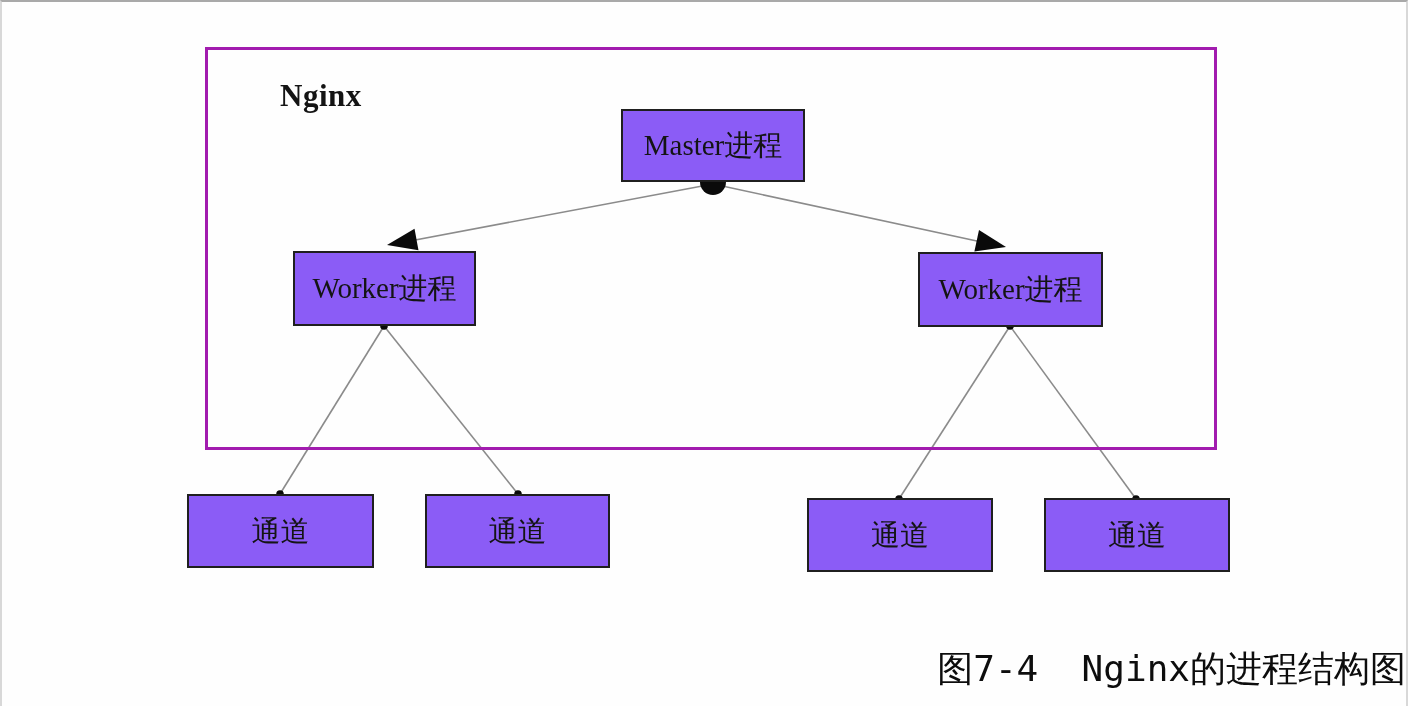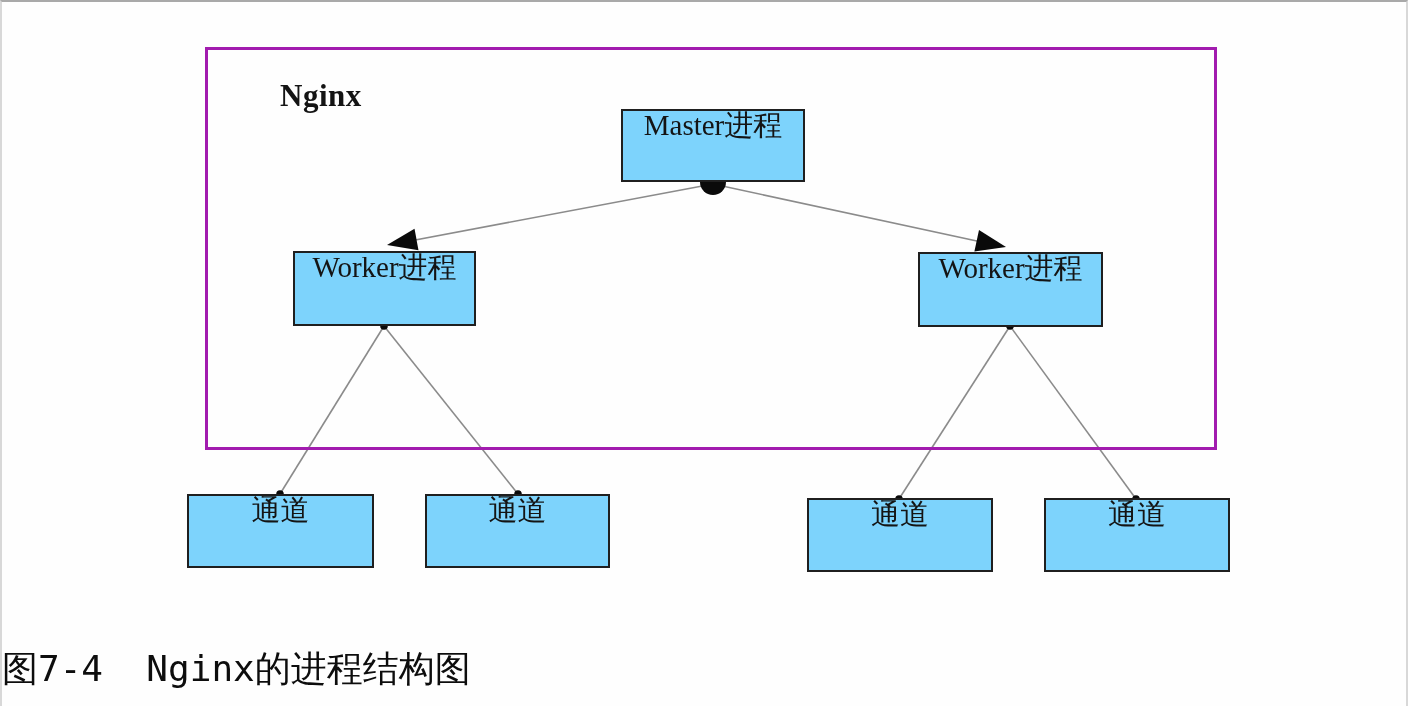--- a/index.html
+++ b/index.html
@@ -38,40 +38,41 @@
   .outer-label {
     position: absolute;
     left: 72px; top: 28px;
     font-size: 31px;
     font-weight: 700;
     letter-spacing: 0.5px;
   }
   .node {
     position: absolute;
     display: flex;
+    align-items: center;
     justify-content: center;
     border: 2.5px solid #1f1f1f;
     box-sizing: border-box;
-    background: #7dd3fc;
+    background: #8b5cf6;
     font-size: 29px;
     line-height: 1;
     white-space: nowrap;
   }
   .node-master { left: 619px; top: 107px; width: 184px; height: 73px; }
   .node-worker-left  { left: 291px; top: 249px; width: 183px; height: 75px; }
   .node-worker-right { left: 916px; top: 250px; width: 185px; height: 75px; }
   .node-channel-1 { left: 185px;  top: 492px; width: 187px; height: 74px; }
   .node-channel-2 { left: 423px;  top: 492px; width: 185px; height: 74px; }
   .node-channel-3 { left: 805px;  top: 496px; width: 186px; height: 74px; }
   .node-channel-4 { left: 1042px; top: 496px; width: 186px; height: 74px; }
   .caption {
     position: absolute;
     left: 0; top: 643px;
     width: 100%;
-    text-align: left;
+    text-align: right;
     font-family: "DejaVu Sans Mono", "Liberation Mono", monospace;
     font-size: 36px;
     color: #0d0d0d;
     white-space: pre;
   }
 </style>
 </head>
 <body>
 
 <div class="page">

